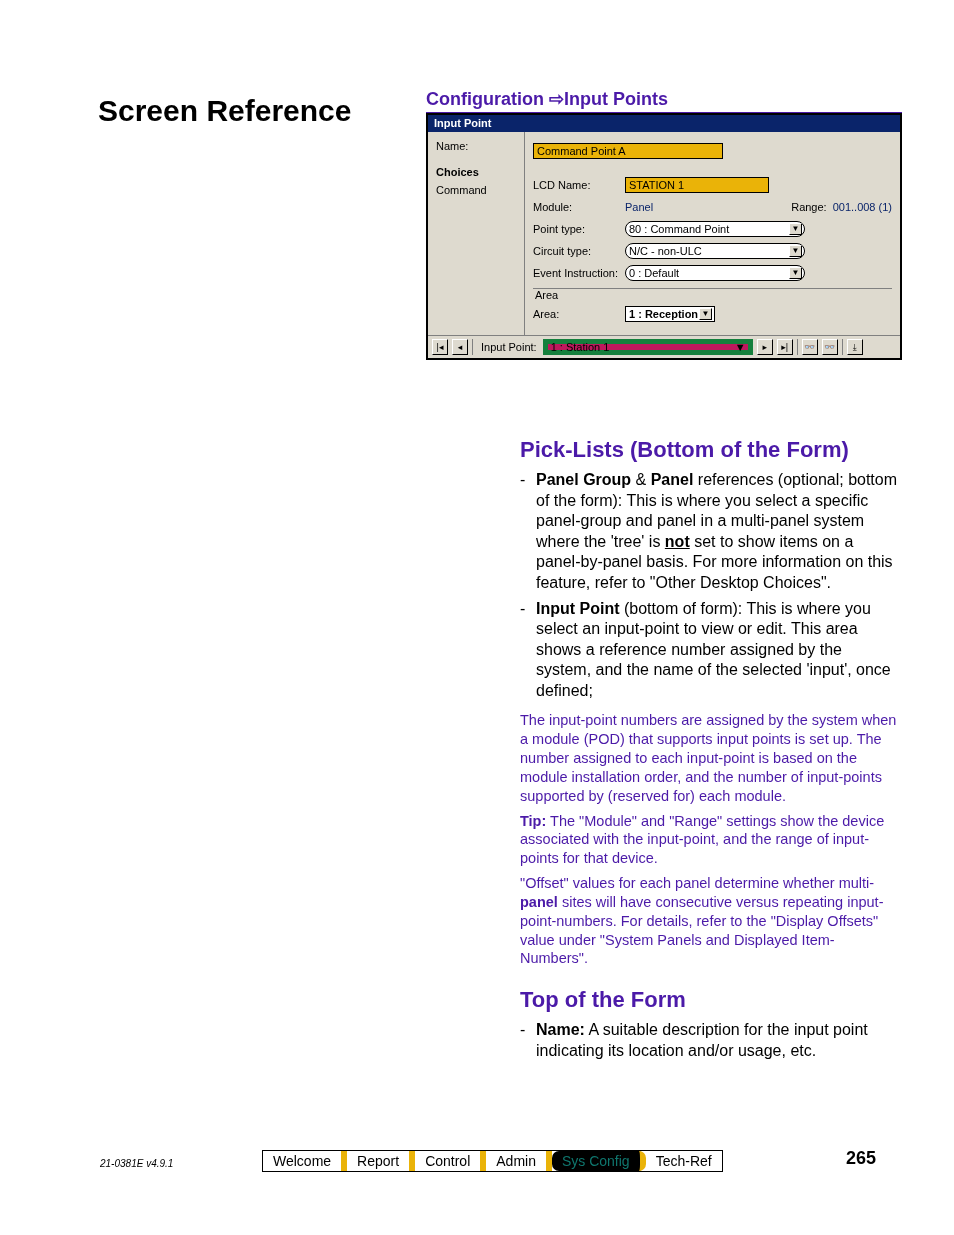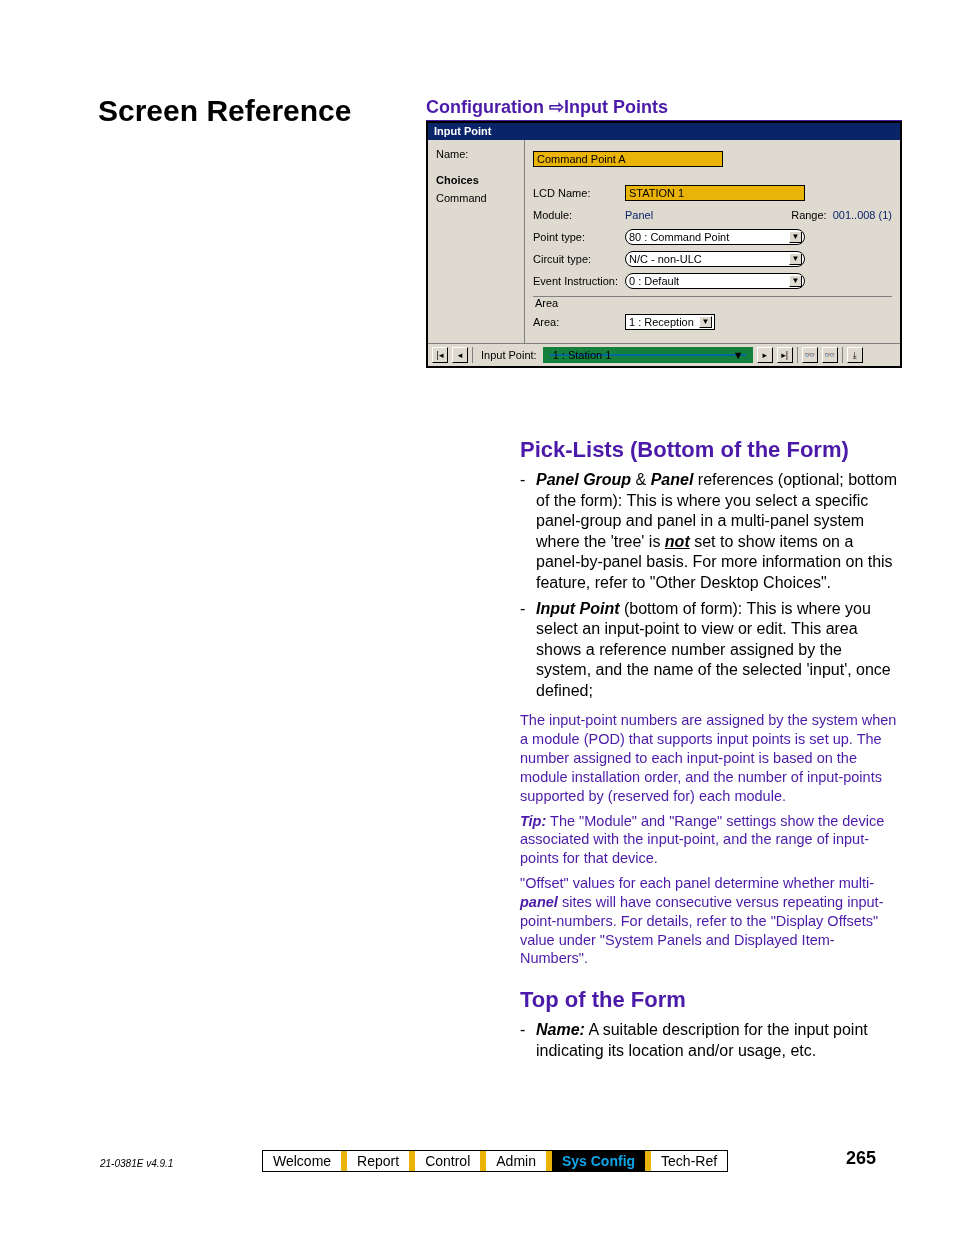--- a/index.html
+++ b/index.html
@@ -1,69 +1,69 @@
 <!DOCTYPE html>
 <html><head>
 <meta charset="utf-8">
 <style>
   @page { size: 954px 1235px; margin: 0; }
   html, body { margin: 0; padding: 0; width: 954px; height: 1235px; background: #fff; font-family: Arial, Helvetica, sans-serif; color: #000; }
   .page { position: relative; width: 954px; height: 1235px; }
   .col-left { position: absolute; left: 98px; top: 94px; width: 300px; }
   .section-title { font-size: 30px; font-weight: bold; color: #000; }
-  .right-area { position: absolute; left: 426px; top: 96px; width: 476px; }
+  .right-area { position: absolute; left: 426px; top: 88px; width: 476px; }
   .breadcrumb { font-size: 18px; font-weight: bold; color: #4b1aa8; border-bottom: 1px solid #4b1aa8; padding-bottom: 2px; }
   .breadcrumb .arrow { font-family: Arial; }
 
   
   .win { border: 2px solid #000; background: #dedacf; font-family: "MS Sans Serif", Tahoma, Arial, sans-serif; font-size: 11px; color: #000; width: 472px; }
   .titlebar { background: #0a246a; color: #fff; padding: 2px 6px 3px 6px; font-weight: bold; font-size: 11px; }
   .win-body { display: flex; }
   .left-pane { width: 82px; border-right: 1px solid #808080; padding: 8px 6px 6px 8px; }
   .left-pane .lbl { margin-bottom: 14px; }
   .left-pane .tab-active { font-weight: bold; margin-bottom: 6px; }
   .left-pane .tab { }
   .form-pane { flex: 1; padding: 6px 8px 8px 8px; }
   .row { display: flex; align-items: center; margin: 4px 0; min-height: 18px; }
   .row .flabel { width: 92px; }
   .textbox { background: #eab308; border: 1px solid #000; height: 16px; line-height: 14px; padding: 0 3px; font-size: 11px; box-sizing: border-box; }
   .textbox.wide { width: 190px; }
-  .textbox.med  { width: 180px; }
+  .textbox.med  { width: 144px; }
   .linkval { color: #0a246a; }
   .rangeval { color: #0a246a; }
   .combo { background: #fff; border: 1px solid #000; height: 16px; line-height: 14px; padding: 0 2px 0 3px; font-size: 11px; box-sizing: border-box; display: flex; align-items: center; justify-content: space-between; }
   .combo.med { width: 180px; border-radius: 8px; }
-  .combo.sm  { width: 90px; }
+  .combo.sm  { width: 90px; font-weight: bold; }
   .combo .dd { width: 13px; height: 12px; background: #dedacf; border: 1px solid #000; border-top-color: #fff; border-left-color: #fff; box-sizing: border-box; text-align: center; font-size: 8px; line-height: 10px; }
   .navbar { display: flex; align-items: center; border-top: 1px solid #808080; padding: 3px 4px; gap: 4px; }
   .nav-btn { width: 16px; height: 16px; background: #dedacf; border: 1px solid #000; border-top-color: #fff; border-left-color: #fff; box-sizing: border-box; text-align: center; font-size: 9px; line-height: 14px; }
   .nav-sep { width: 1px; height: 16px; background: #808080; }
   .nav-lbl { padding: 0 2px 0 4px; }
-  .nav-combo { background: #0369a1; border: 7px solid #15803d; height: 16px; width: 210px; display: flex; align-items: center; justify-content: space-between; padding: 0 2px 0 3px; box-sizing: border-box; font-size: 11px; }
+  .nav-combo { background: #be185d; border: 5px solid #15803d; height: 16px; width: 210px; display: flex; align-items: center; justify-content: space-between; padding: 0 2px 0 3px; box-sizing: border-box; font-size: 11px; }
   .form-pane .hr { border-top: 1px solid #808080; margin: 6px 0 2px 0; }
   .rlabel { margin-left: auto; margin-right: 6px; }
 
   
   .body-col { position: absolute; left: 520px; top: 436px; width: 380px; font-size: 16px; line-height: 1.28; }
   h2.blue { color: #4b1aa8; font-size: 22px; font-weight: bold; margin: 0 0 6px 0; }
   .bullet { position: relative; padding-left: 10px; margin: 2px 0 6px 0; }
   .bullet::before { content: "-"; position: absolute; left: 0; top: 0; }
   .bullet .pad { display: block; padding-left: 6px; }
   .note { color: #4b1aa8; font-size: 14.5px; line-height: 1.30; margin: 10px 0 2px 0; }
   .note + .note { margin-top: 6px; }
-  .body-col b { font-weight: bold; font-style: italic; }
+  .body-col b { font-weight: bold; }
   .uline { text-decoration: underline; }
 
   
   .footer { position: absolute; left: 0; right: 0; bottom: 66px; }
   .footer-left { position: absolute; left: 100px; bottom: 0; font-size: 10px; font-style: italic; }
   .footer-tabs { position: absolute; left: 262px; bottom: -3px; display: flex; font-size: 14px; border: 1px solid #000; }
   .footer-tabs .t { padding: 2px 10px; border-right: 6px solid #eab308; }
   .footer-tabs .t:last-child { border-right: none; }
-  .footer-tabs .t.active { background: #000; color: #0ea5e9; font-weight: bold; }
+  .footer-tabs .t.active { background: #000; color: #0f766e; font-weight: normal; border-radius: 7px; }
   .pageno { position: absolute; right: 78px; bottom: 0; font-size: 18px; font-weight: bold; }
 </style>
 </head>
 <body>
 
 <div class="page">
 
   <div class="col-left">
     <div class="section-title">Screen Reference</div>
   </div>

